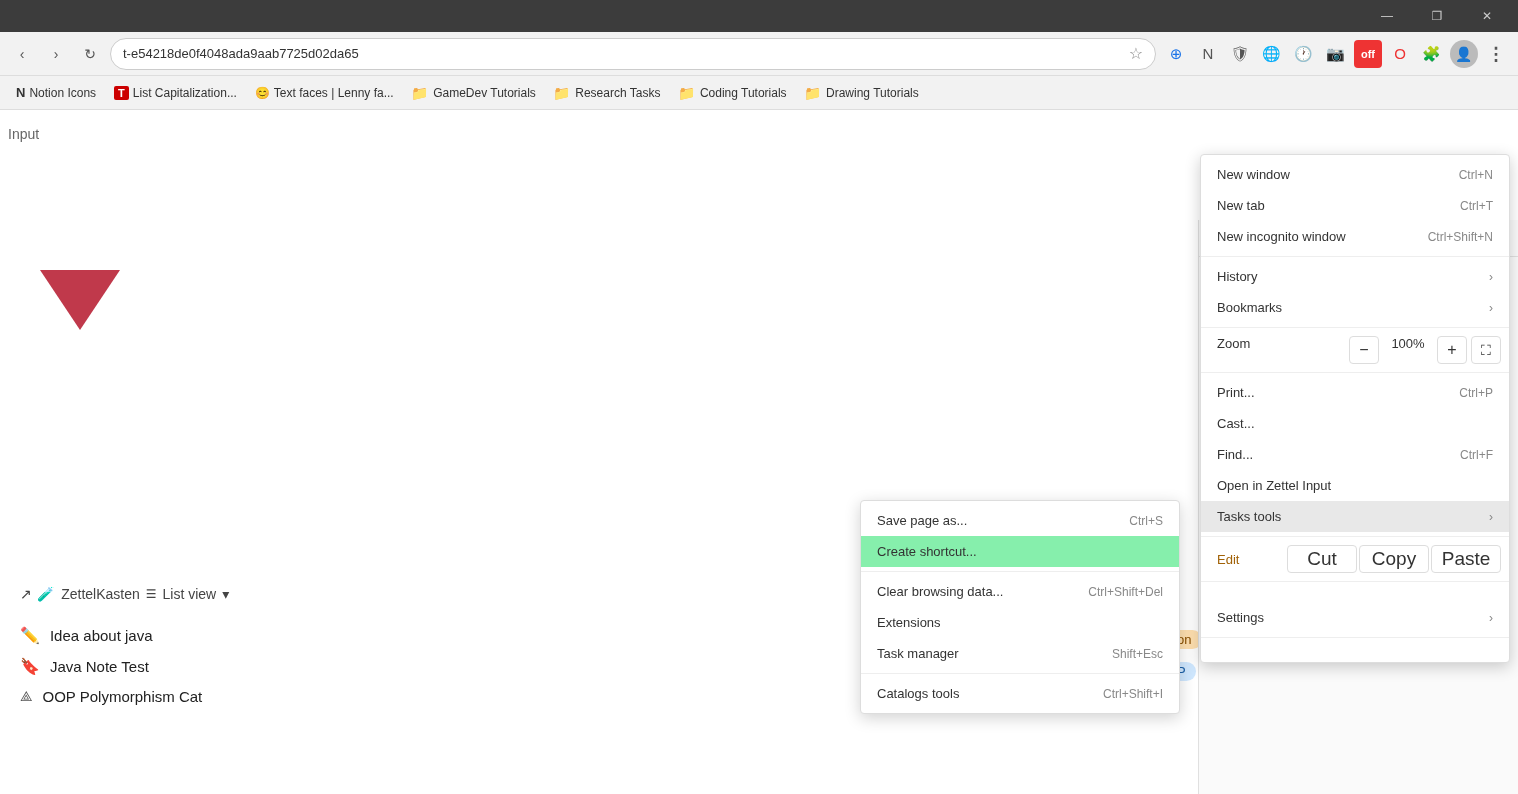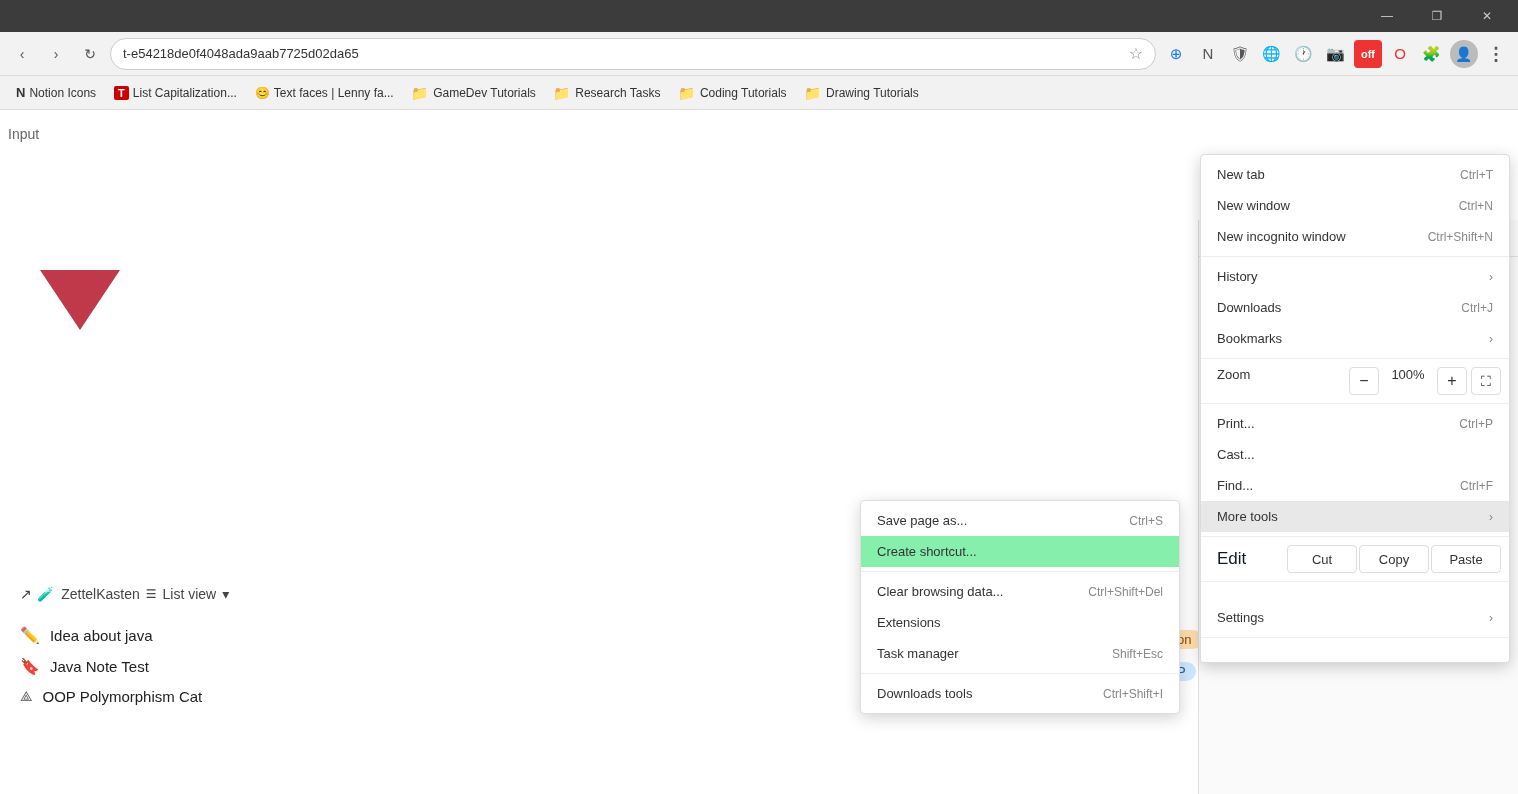--- a/index.html
+++ b/index.html
@@ -306,29 +306,29 @@
       display: flex; align-items: center; justify-content: center;
       color: #333;
     }
 
     .edit-row {
       display: flex;
       align-items: center;
       padding: 4px 8px;
       gap: 2px;
     }
-    .edit-label { font-size: 17px; color: #0f172a; flex: 1; padding-left: 8px; }
+    .edit-label { font-size: 13px; color: #a16207; flex: 1; padding-left: 8px; }
     .edit-btn {
       flex: 1;
       height: 28px;
       border: 1px solid #ddd;
       background: #fff;
       border-radius: 4px;
       cursor: pointer;
-      font-size: 13px;
+      font-size: 19px;
       color: #333;
       text-align: center;
     }
 
     
     .history-panel {
       position: absolute;
       top: 110px;
       right: 0;
       width: 320px;
@@ -481,46 +481,42 @@
     </div>
     <div class="context-menu-item">
       <span>Extensions</span>
     </div>
     <div class="context-menu-item">
       <span>Task manager</span>
       <span class="context-menu-shortcut">Shift+Esc</span>
     </div>
     <div class="context-menu-divider"></div>
     <div class="context-menu-item">
-      <span>Downloads tools</span>
+      <span>Catalogs tools</span>
       <span class="context-menu-shortcut">Ctrl+Shift+I</span>
     </div>
   </div>
 
   <div class="chrome-menu">
+    <div class="chrome-menu-item">
+      <span>New window</span>
+      <span class="chrome-menu-shortcut">Ctrl+N</span>
+    </div>
     <div class="chrome-menu-item">
       <span>New tab</span>
       <span class="chrome-menu-shortcut">Ctrl+T</span>
     </div>
     <div class="chrome-menu-item">
-      <span>New window</span>
-      <span class="chrome-menu-shortcut">Ctrl+N</span>
-    </div>
-    <div class="chrome-menu-item">
       <span>New incognito window</span>
       <span class="chrome-menu-shortcut">Ctrl+Shift+N</span>
     </div>
     <div class="chrome-menu-divider"></div>
     <div class="chrome-menu-item">
       <span>History</span>
       <span class="chrome-menu-arrow">›</span>
-    </div>
-    <div class="chrome-menu-item">
-      <span>Downloads</span>
-      <span class="chrome-menu-shortcut">Ctrl+J</span>
     </div>
     <div class="chrome-menu-item">
       <span>Bookmarks</span>
       <span class="chrome-menu-arrow">›</span>
     </div>
     <div class="chrome-menu-divider"></div>
 
     <div class="zoom-row">
       <span class="zoom-label">Zoom</span>
       <button class="zoom-btn">−</button>
@@ -533,22 +529,25 @@
       <span>Print...</span>
       <span class="chrome-menu-shortcut">Ctrl+P</span>
     </div>
     <div class="chrome-menu-item">
       <span>Cast...</span>
     </div>
     <div class="chrome-menu-item">
       <span>Find...</span>
       <span class="chrome-menu-shortcut">Ctrl+F</span>
     </div>
+    <div class="chrome-menu-item">
+      <span>Open in Zettel Input</span>
+    </div>
     <div class="chrome-menu-item highlighted">
-      <span>More tools</span>
+      <span>Tasks tools</span>
       <span class="chrome-menu-arrow">›</span>
     </div>
     <div class="chrome-menu-divider"></div>
 
     <div class="edit-row">
       <span class="edit-label">Edit</span>
       <button class="edit-btn">Cut</button>
       <button class="edit-btn">Copy</button>
       <button class="edit-btn">Paste</button>
     </div>

